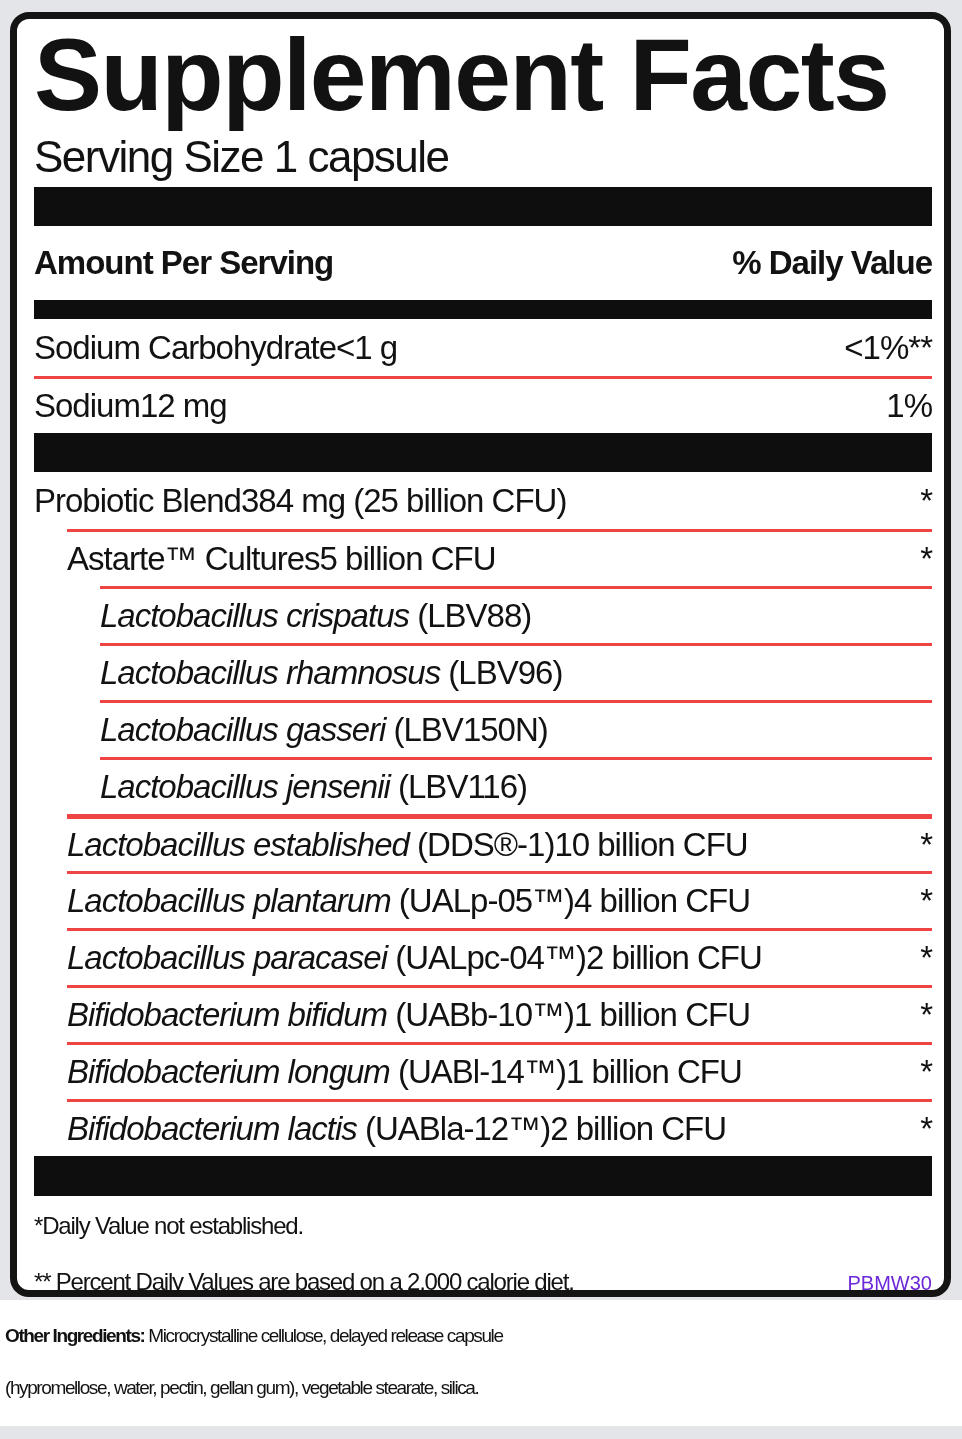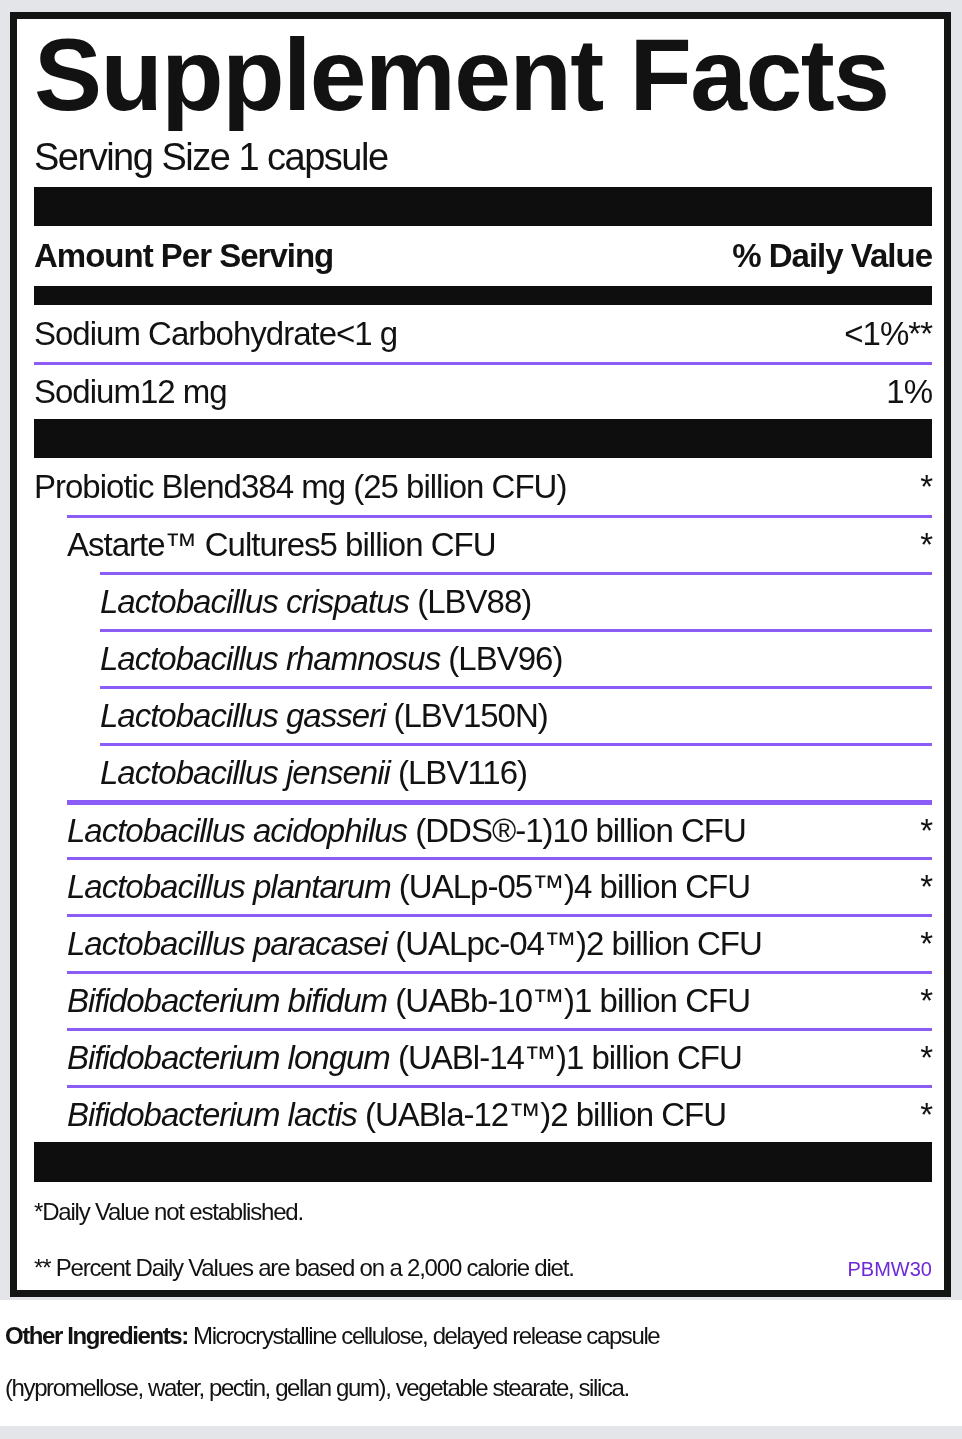--- a/index.html
+++ b/index.html
@@ -9,60 +9,60 @@
     background:#e4e5e9;
     font-family:"Liberation Sans", sans-serif;
     color:#121212;
     overflow:hidden;
   }
   .facts-box {
     position:absolute; left:10px; top:12px;
     width:941px; height:1285px;
     background:#ffffff;
     border:7px solid #141414;
-    border-radius:0;
+    border-radius:19px;
     padding:0 12px 0 17px;
     overflow:hidden;
   }
   .title {
     margin-top:2px;
     font-size:102px; line-height:108px;
     font-weight:bold; letter-spacing:-1.5px;
     white-space:nowrap;
   }
-  .serving { margin-top:6px; font-size:38px; line-height:44px; letter-spacing:-1.5px; }
+  .serving { margin-top:6px; font-size:44px; line-height:44px; letter-spacing:-1.5px; }
   .bar { background:#0e0e0e; }
   .bar-lg { height:39px; }
   .bar-xl { height:40px; }
   .bar-sm { height:19px; }
   .bar1 { margin-top:8px; }
   .header-row {
-    height:60px; display:flex; align-items:center; justify-content:space-between;
+    height:74px; display:flex; align-items:center; justify-content:space-between;
     font-weight:bold; font-size:33px; letter-spacing:-1px; white-space:nowrap;
   }
   .row {
     height:57px; display:flex; align-items:center;
     font-size:33px; letter-spacing:-1px; white-space:nowrap;
-    border-top:3px solid #8b5cf6;
+    border-top:3px solid #ef4444;
   }
   .row.no-line { border-top:none; }
   .row.thick-line { border-top-width:5px; }
   .row.indent-1 { margin-left:33px; }
   .row.indent-2 { margin-left:66px; }
   .name { flex:0 0 auto; }
   .sci { font-style:italic; }
   .amount { flex:1 1 auto; text-align:left; min-width:0; }
   .dv { flex:0 0 100px; text-align:right; }
   .footnote { margin-top:8px; font-size:24px; line-height:44px; letter-spacing:-1.2px; white-space:nowrap; }
   .fn-row { display:flex; justify-content:space-between; align-items:baseline; margin-top:12px; }
   .watermark { color:#6d28d9; font-size:20px; letter-spacing:0; }
   .other-ing {
     position:absolute; left:0; top:1300px; width:962px; height:126px;
     background:#ffffff;
-    font-size:24px; line-height:52px; letter-spacing:-1.4px;
+    font-size:19px; line-height:52px; letter-spacing:-1.4px;
     padding:10px 4px 0 5px;
     white-space:nowrap;
   }
   .oi-label { font-weight:bold; }
 </style>
 </head>
 <body>
 
 <div class="facts-box">
   <div class="title">Supplement Facts</div>
@@ -117,21 +117,21 @@
     <span class="name"><span class="sci">Lactobacillus gasseri</span><span class="strain"> (LBV150N)</span></span>
     <span class="amount"></span>
     <span class="dv"></span>
   </div>
       <div class="row indent-2">
     <span class="name"><span class="sci">Lactobacillus jensenii</span><span class="strain"> (LBV116)</span></span>
     <span class="amount"></span>
     <span class="dv"></span>
   </div>
       <div class="row indent-1 thick-line">
-    <span class="name"><span class="sci">Lactobacillus acidophilus</span><span class="strain"> (DDS®-1)</span></span>
+    <span class="name"><span class="sci">Lactobacillus established</span><span class="strain"> (DDS®-1)</span></span>
     <span class="amount">10 billion CFU</span>
     <span class="dv">*</span>
   </div>
       <div class="row indent-1">
     <span class="name"><span class="sci">Lactobacillus plantarum</span><span class="strain"> (UALp-05™)</span></span>
     <span class="amount">4 billion CFU</span>
     <span class="dv">*</span>
   </div>
       <div class="row indent-1">
     <span class="name"><span class="sci">Lactobacillus paracasei</span><span class="strain"> (UALpc-04™)</span></span>

